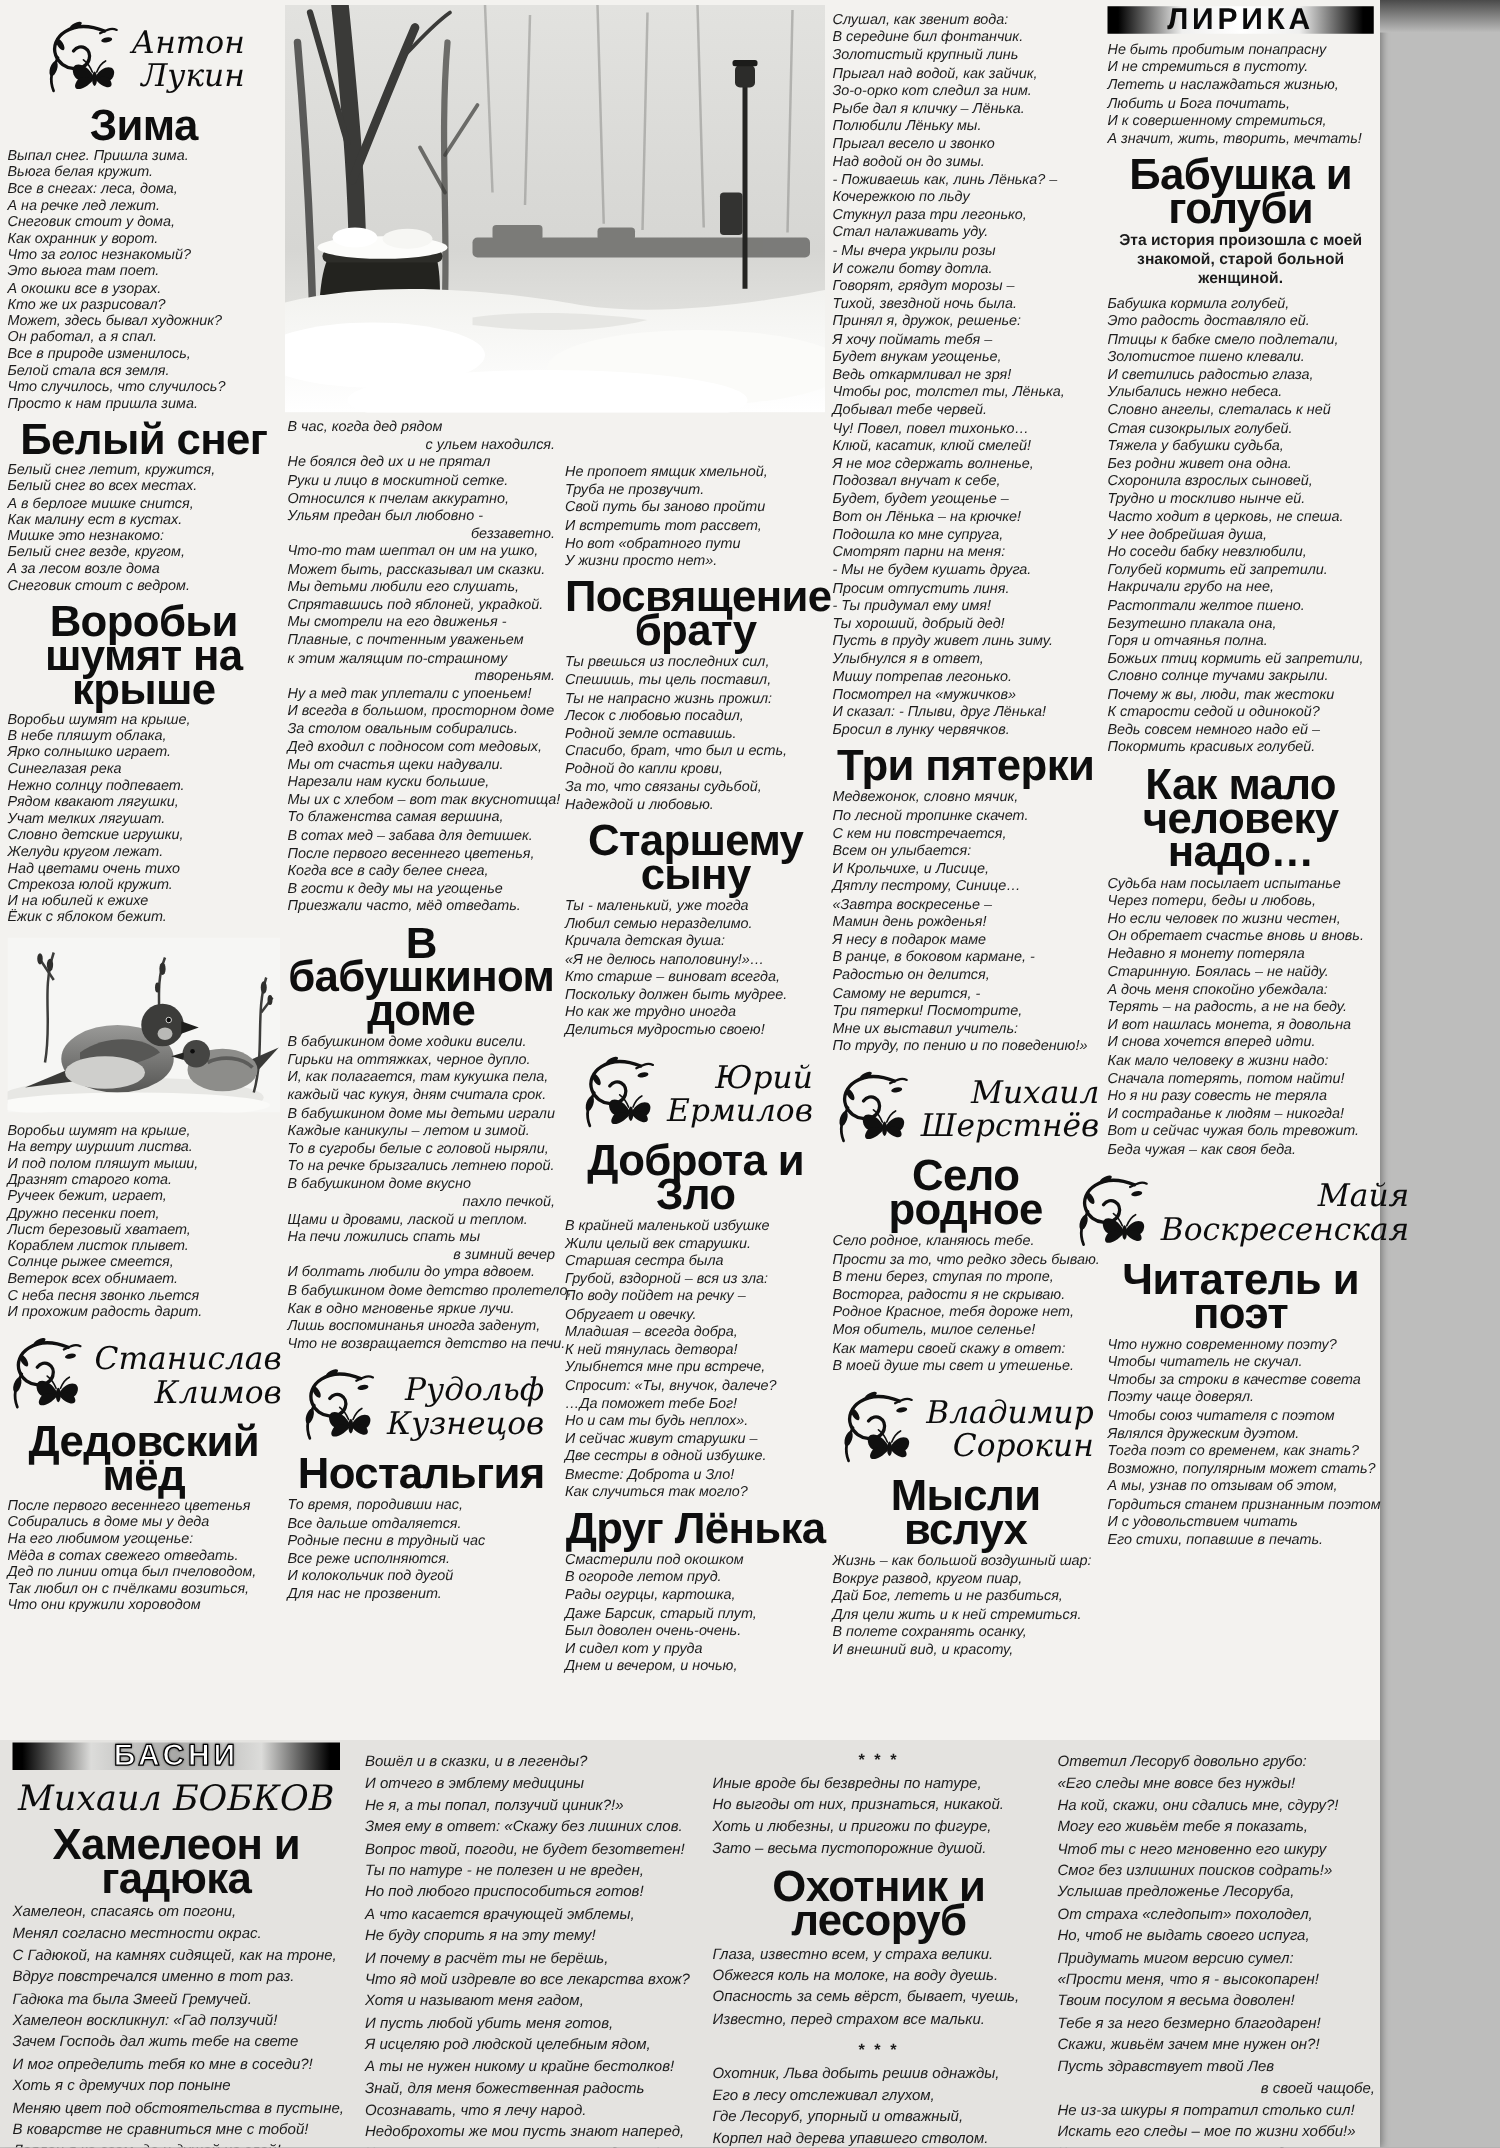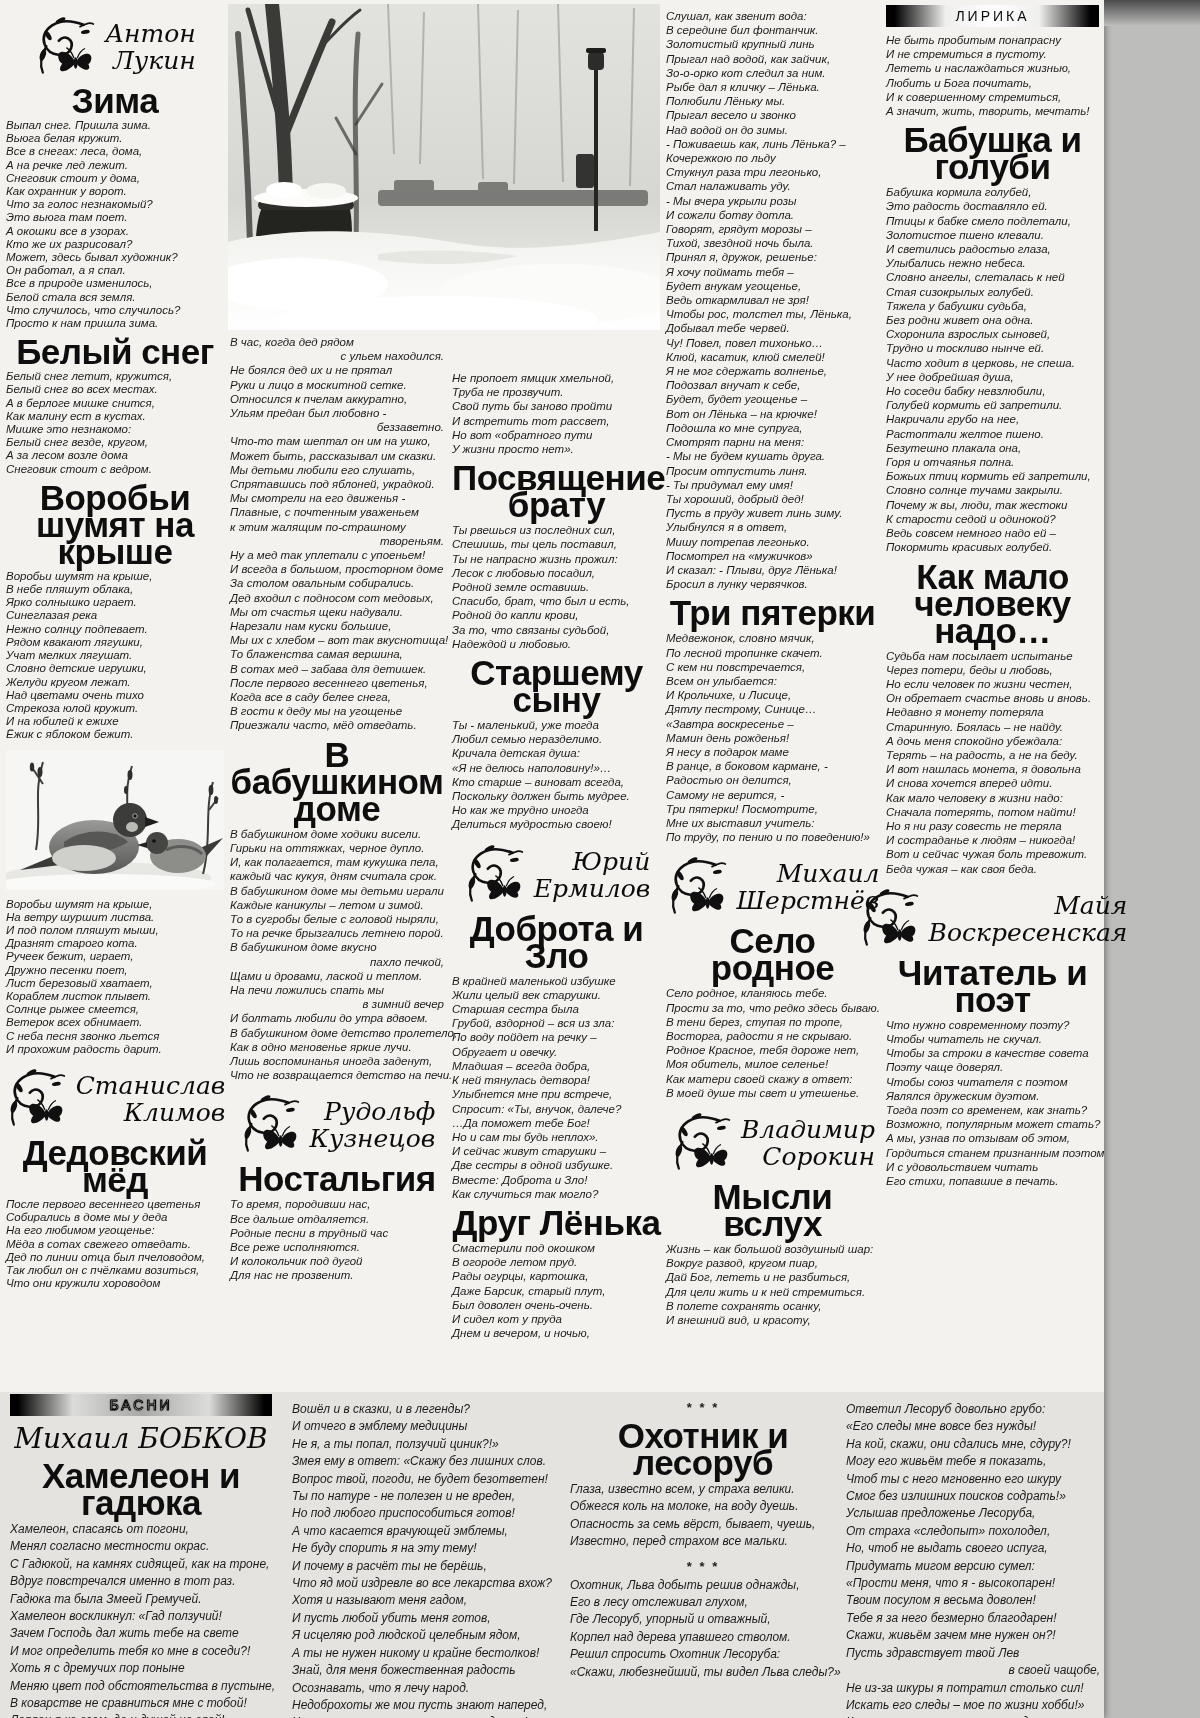--- a/index.html
+++ b/index.html
@@ -17,21 +17,21 @@
   #col5{left:886px;width:213px;top:5px;}
   .photo-wrap{position:absolute;left:228px;top:4px;width:432px;height:326px;}
   .fables{position:absolute;left:0;top:1392px;width:1104px;height:354px;background:#e4e3e0;}
   .fcol{position:absolute;top:6px;}
   #fcolA{left:10px;width:262px;top:2px;}
   #fcolB{left:292px;width:266px;}
   #fcolC{left:570px;width:266px;}
   #fcolD{left:846px;width:254px;}
 
   .bar{height:22px;display:flex;align-items:center;justify-content:center;
-       font-weight:normal;font-size:14px;letter-spacing:3px;margin-bottom:6px;}
+       font-weight:bold;font-size:24px;letter-spacing:3px;margin-bottom:6px;}
   .bar-lyrics{background:linear-gradient(90deg,#000 0%,#000 4%,#efefee 28%,#fff 50%,#efefee 72%,#000 96%);color:#0b0b0b;}
   .bar-fables{background:linear-gradient(90deg,#000 0%,#000 3%,#dcdcda 24%,#a8a8a6 50%,#dcdcda 76%,#000 97%);
               color:#fff;-webkit-text-stroke:1px #000;text-shadow:0 0 2px #000;}
 
   .h{font-weight:bold;text-align:center;font-size:35px;line-height:27px;
      letter-spacing:-.5px;margin:7px 0 5px;color:#0e0e0e;}
   .sub{font-weight:bold;text-align:center;font-size:12.5px;line-height:15px;margin:2px 0 6px;}
   .poem{font-style:italic;font-size:11.5px;line-height:14.2px;margin:3px 0 8px;}
   .lh13 .poem{line-height:13.2px;}
   .fcol .poem{font-size:12px;line-height:17.4px;}
@@ -519,20 +519,24 @@
       <div class="bar bar-lyrics">ЛИРИКА</div>
     <div class="poem">
           <div class="line">Не быть пробитым понапрасну</div>
           <div class="line">И не стремиться в пустоту.</div>
           <div class="line">Лететь и наслаждаться жизнью,</div>
           <div class="line">Любить и Бога почитать,</div>
           <div class="line">И к совершенному стремиться,</div>
           <div class="line">А значит, жить, творить, мечтать!</div>
         </div>
         <div class="h">Бабушка и голуби</div>
+        <div class="sub">
+          <div>Эта история произошла с моей</div>
+          <div>знакомой, старой больной женщиной.</div>
+        </div>
         <div class="poem">
           <div class="line">Бабушка кормила голубей,</div>
           <div class="line">Это радость доставляло ей.</div>
           <div class="line">Птицы к бабке смело подлетали,</div>
           <div class="line">Золотистое пшено клевали.</div>
           <div class="line">И светились радостью глаза,</div>
           <div class="line">Улыбались нежно небеса.</div>
           <div class="line">Словно ангелы, слеталась к ней</div>
           <div class="line">Стая сизокрылых голубей.</div>
           <div class="line">Тяжела у бабушки судьба,</div>
@@ -638,20 +642,26 @@
             <div class="line">Я исцеляю род людской целебным ядом,</div>
             <div class="line">А ты не нужен никому и крайне бестолков!</div>
             <div class="line">Знай, для меня божественная радость</div>
             <div class="line">Осознавать, что я лечу  народ.</div>
             <div class="line">Недоброхоты же мои пусть знают наперед,</div>
             <div class="line">Что жалить их мне – неземная радость!»</div>
           </div>
         </div>
       <div id="fcolC" class="fcol">
           <div class="stars">* * *</div>
+          <div class="poem">
+            <div class="line">Иные вроде бы безвредны по натуре,</div>
+            <div class="line">Но выгоды от них, признаться, никакой.</div>
+            <div class="line">Хоть и любезны, и пригожи по фигуре,</div>
+            <div class="line">Зато – весьма пустопорожние душой.</div>
+          </div>
           <div class="h">Охотник и лесоруб</div>
           <div class="poem">
             <div class="line">Глаза, известно всем, у страха велики.</div>
             <div class="line">Обжегся коль на молоке, на воду дуешь.</div>
             <div class="line">Опасность за семь вёрст, бывает, чуешь,</div>
             <div class="line">Известно, перед страхом все мальки.</div>
           </div>
           <div class="stars">* * *</div>
           <div class="poem">
             <div class="line">Охотник, Льва добыть решив однажды,</div>

